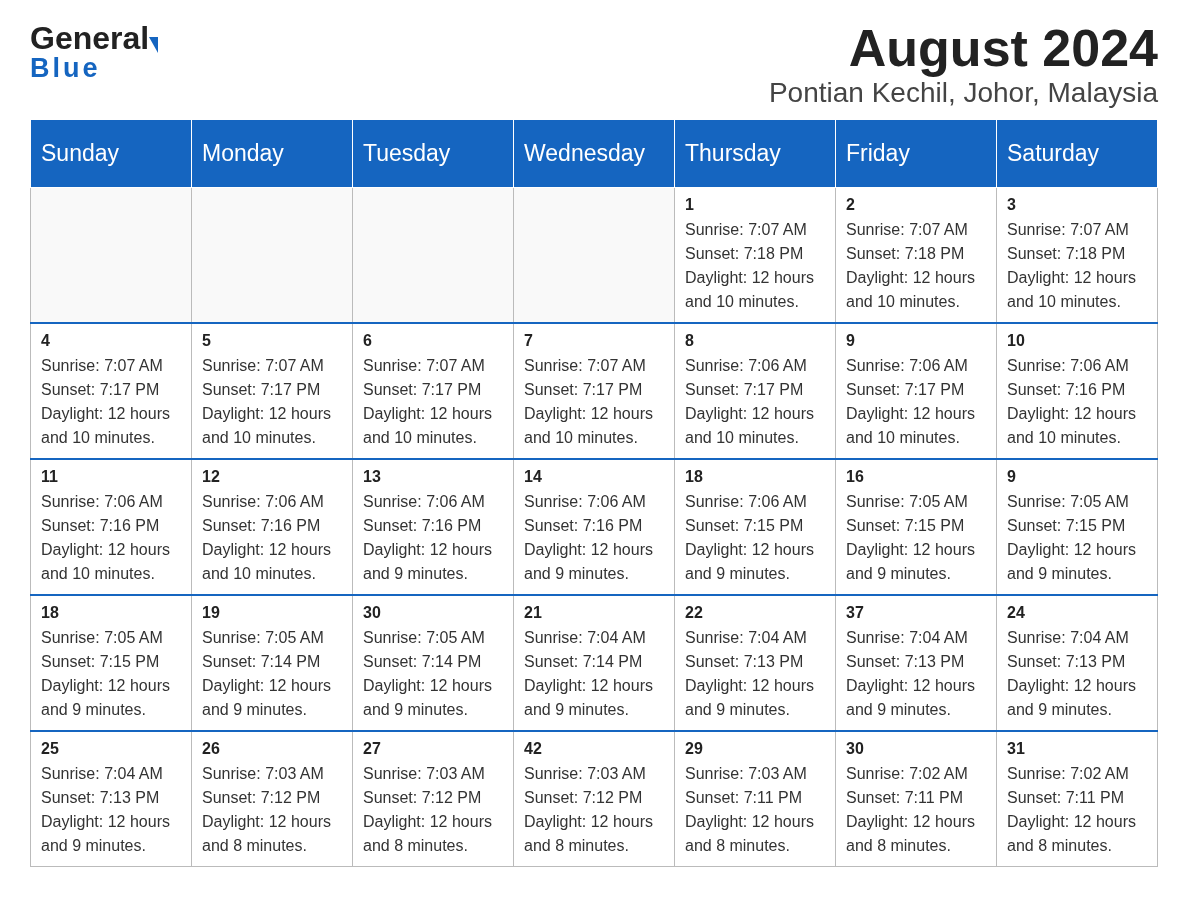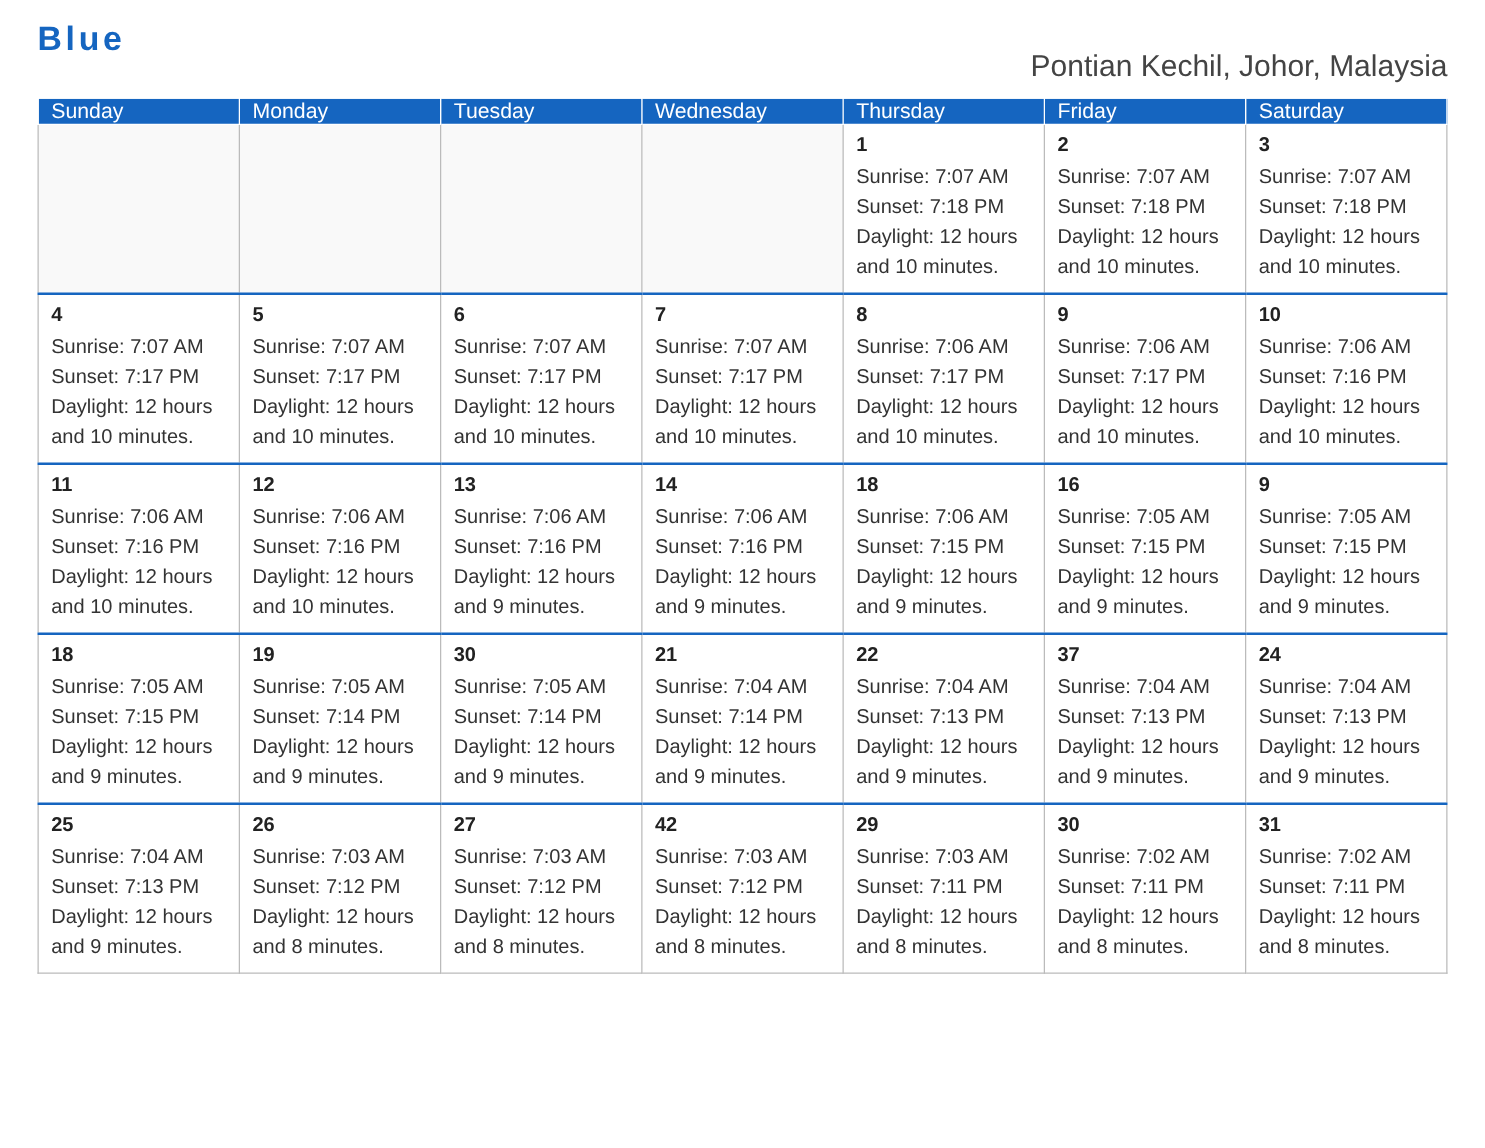--- a/index.html
+++ b/index.html
@@ -25,36 +25,36 @@
     .title-block {
       text-align: right;
     }
     .title-block h1 {
       font-size: 52px;
       font-weight: bold;
       color: #222;
       line-height: 1.1;
     }
     .title-block h2 {
-      font-size: 24px;
+      font-size: 28px;
       font-weight: normal;
       color: #444;
-      margin-top: 20px;
+      margin-top: 0;
     }
     .calendar {
       width: 100%;
       border-collapse: collapse;
       margin-top: 10px;
     }
     .calendar th {
       background: #1565c0;
       color: #fff;
-      font-size: 17px;
+      font-size: 23px;
       font-weight: normal;
-      padding: 0 10px;
+      padding: 20px 10px;
       text-align: left;
       border: 1px solid #fff;
     }
     .calendar td {
       vertical-align: top;
       padding: 8px 10px;
       border: 1px solid #bbb;
       width: 14.28%;
       min-height: 110px;
       font-size: 13px;
@@ -93,23 +93,28 @@
       margin-left: -4px;
       margin-bottom: 4px;
       align-self: flex-end;
     }
   </style>
 </head>
 <body>
 
 <div class="header">
   <div class="logo">
+    <div class="logo-wrapper">
+      <span style="font-size:32px;font-weight:bold;color:#222;">General</span>
+      <span class="logo-arrow"></span>
+    </div>
     <span style="font-size:27px;font-weight:bold;color:#1565c0;letter-spacing:3px;margin-top:-4px;">Blue</span>
   </div>
   <div class="title-block">
+    <h1>August 2024</h1>
     <h2>Pontian Kechil, Johor, Malaysia</h2>
   </div>
 </div>
 
 <table class="calendar">
   <thead>
     <tr>
       <th>Sunday</th>
       <th>Monday</th>
       <th>Tuesday</th>

